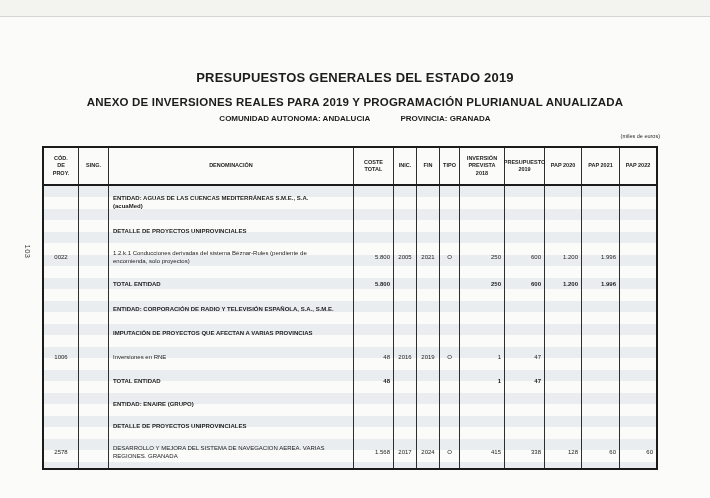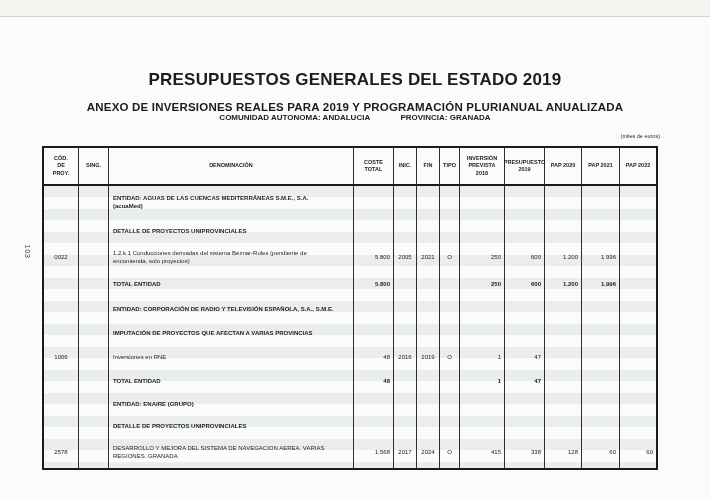--- a/index.html
+++ b/index.html
@@ -10,23 +10,23 @@
 
   
   .scan-strip { position:absolute; left:0; top:0; width:710px; height:17px;
                 background:#f3f3ef; border-bottom:1px solid #d6d6d0; }
 
   .page-number { position:absolute; left:20px; top:247px; font-size:7.5px; color:#3a3a3a;
                  transform:rotate(90deg); letter-spacing:.5px; }
 
   
   .titles { position:absolute; left:0; top:70px; width:710px; text-align:center; }
-  .title-main { font-size:17px; font-weight:bold; letter-spacing:.2px; }
+  .title-main { font-size:13px; font-weight:bold; letter-spacing:.2px; }
   .title-sub  { font-size:11.5px; font-weight:bold; margin-top:11px; letter-spacing:.2px; }
-  .title-region { font-size:8px; font-weight:bold; }
+  .title-region { font-size:8px; font-weight:bold; margin-top:6px; }
   .title-region span { margin:0 14px; }
 
   .units-note { position:absolute; right:50px; top:133px; font-size:5.5px; color:#2a2a2a; }
 
   
   .inv-table { position:absolute; left:42px; top:146px; width:616px; height:324px;
                border:2px solid #1b1b1b; display:flex; flex-direction:column; background:transparent; }
 
   .thead { display:flex; height:38px; border-bottom:2px solid #1b1b1b; flex:none; }
   .th { display:flex; align-items:center; justify-content:center; text-align:center;

